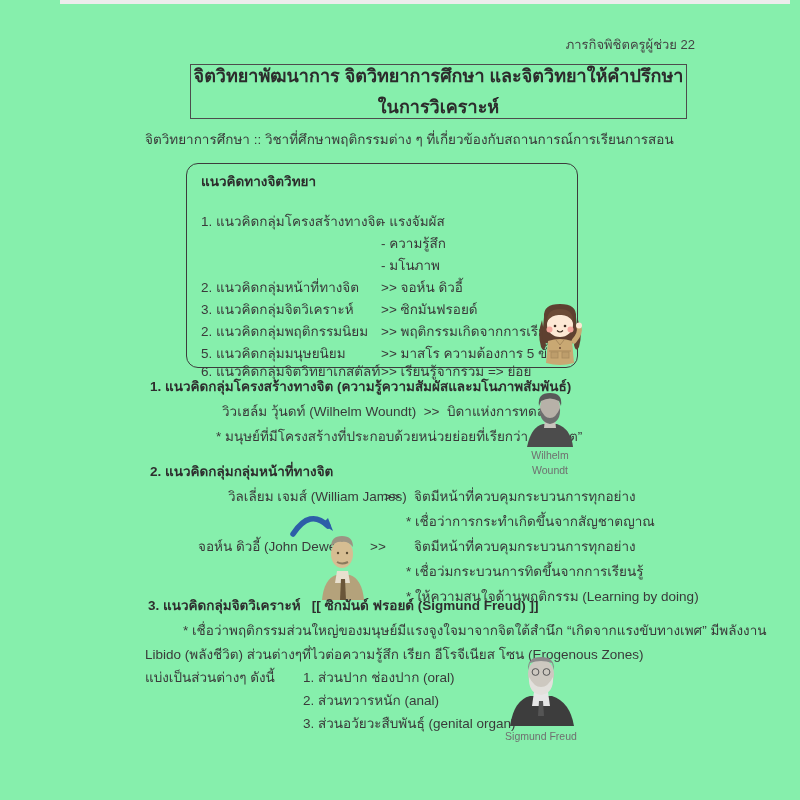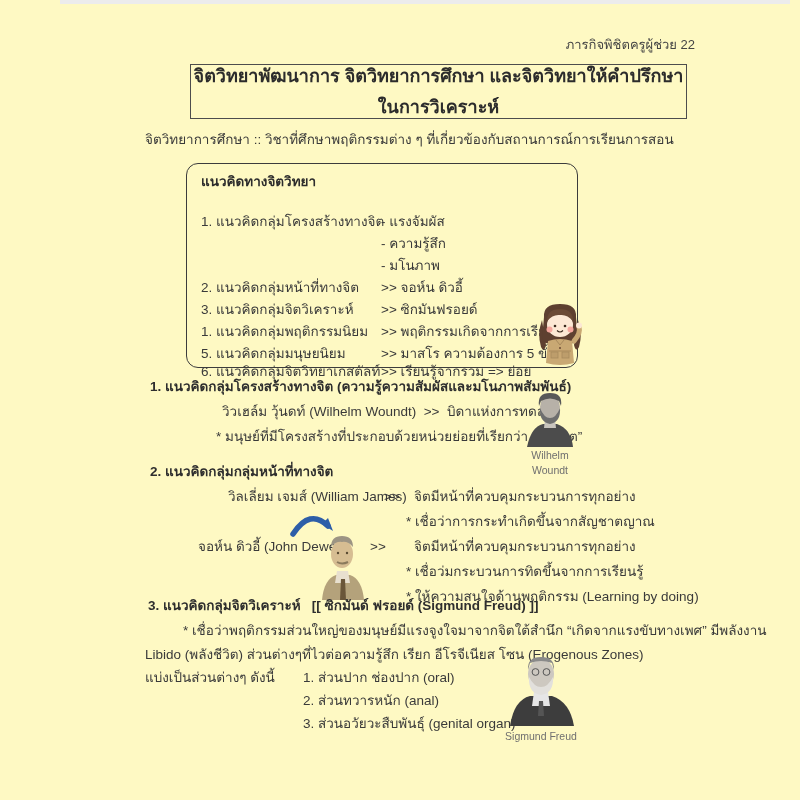--- a/index.html
+++ b/index.html
@@ -1,17 +1,17 @@
 <!DOCTYPE html>
 <html><head>
 <meta charset="utf-8">
 <style>
   html,body{margin:0;padding:0;background:#fff;}
   .page{
-    position:relative;width:800px;height:800px;background:#fef9c3;overflow:hidden;
+    position:relative;width:800px;height:800px;background:#86efac;overflow:hidden;
     font-family:"Liberation Sans","DejaVu Sans",sans-serif;
     color:#3a3a3a;font-size:13.5px;line-height:1.45;
   }
   .abs{position:absolute;}
   .pre{white-space:pre-wrap;}
   .bold{font-weight:bold;color:#2e2e2e;}
   .top-strip{position:absolute;left:60px;top:0;width:730px;height:4px;background:#ececec;}
   .hdr{position:absolute;left:0;top:36px;width:695px;text-align:right;font-size:13px;color:#444;}
   .title-box{
     position:absolute;left:190px;top:64px;width:495px;height:53px;
@@ -64,21 +64,21 @@
     </div>
     <div class="cb-row r3">
       <span class="cb-left">2. แนวคิดกลุ่มหน้าที่ทางจิต</span>
       <span class="cb-right">&gt;&gt; จอห์น ดิวอี้</span>
     </div>
     <div class="cb-row r4">
       <span class="cb-left">3. แนวคิดกลุ่มจิตวิเคราะห์</span>
       <span class="cb-right">&gt;&gt; ซิกมันฟรอยด์</span>
     </div>
     <div class="cb-row r5">
-      <span class="cb-left">1. แนวคิดกลุ่มพฤติกรรมนิยม</span>
+      <span class="cb-left">2. แนวคิดกลุ่มพฤติกรรมนิยม</span>
       <span class="cb-right">&gt;&gt; พฤติกรรมเกิดจากการเรียน</span>
     </div>
     <div class="cb-row r6">
       <span class="cb-left">5. แนวคิดกลุ่มมนุษยนิยม</span>
       <span class="cb-right">&gt;&gt; มาสโร ความต้องการ 5 ขั้น</span>
     </div>
     <div class="cb-row r7">
       <span class="cb-left">6. แนวคิดกลุ่มจิตวิทยาเกสตัลท์</span>
       <span class="cb-right">&gt;&gt; เรียนรู้จากรวม =&gt; ย่อย</span>
     </div>

